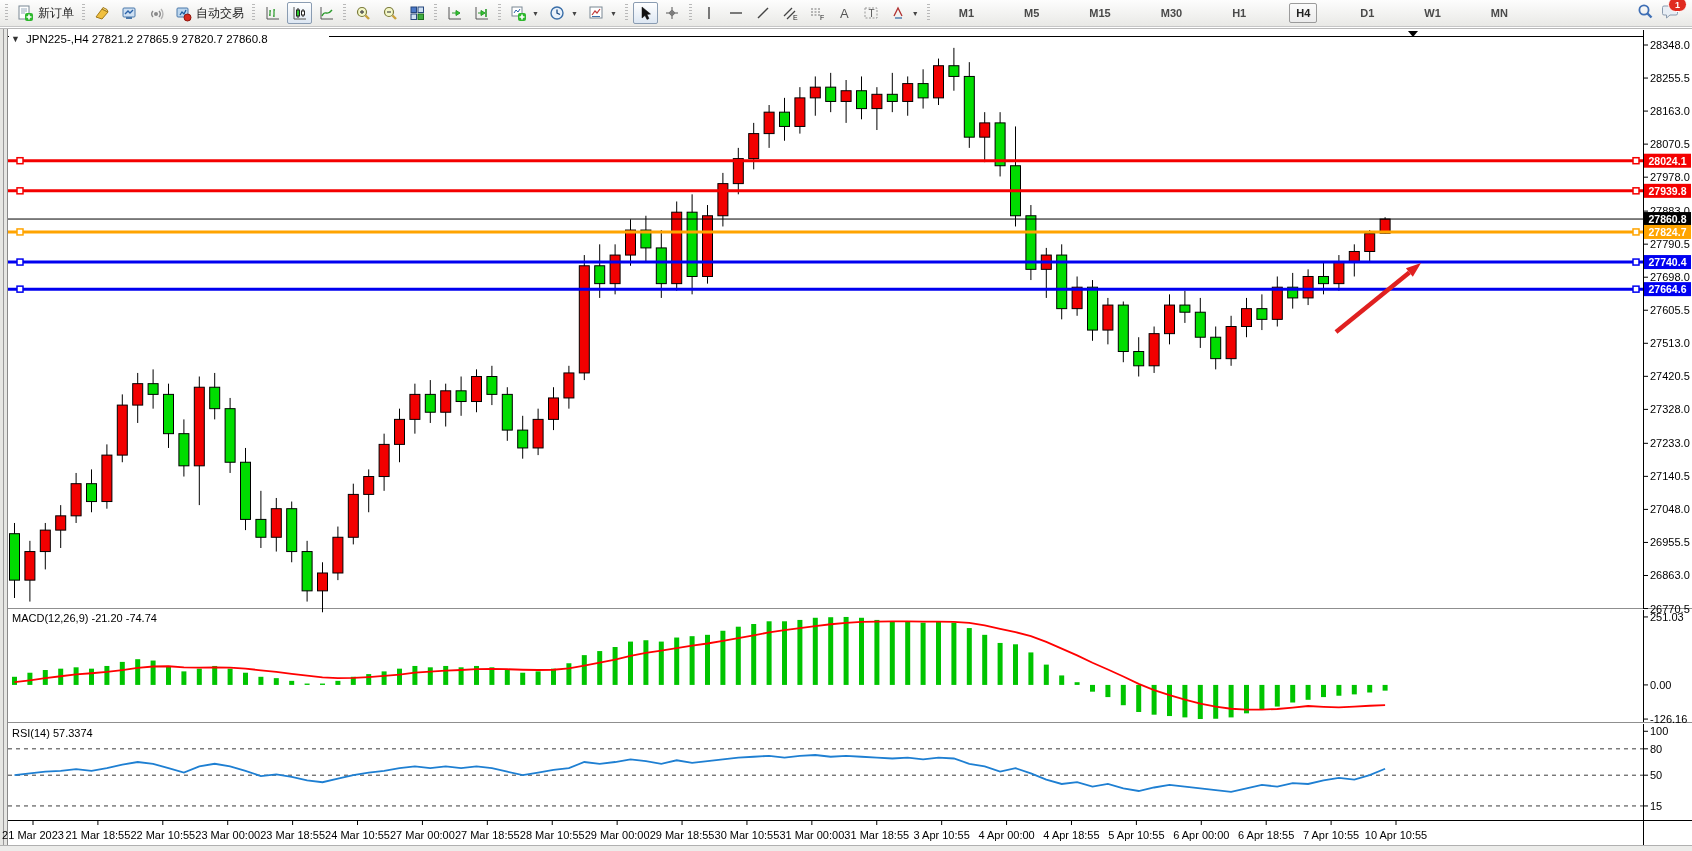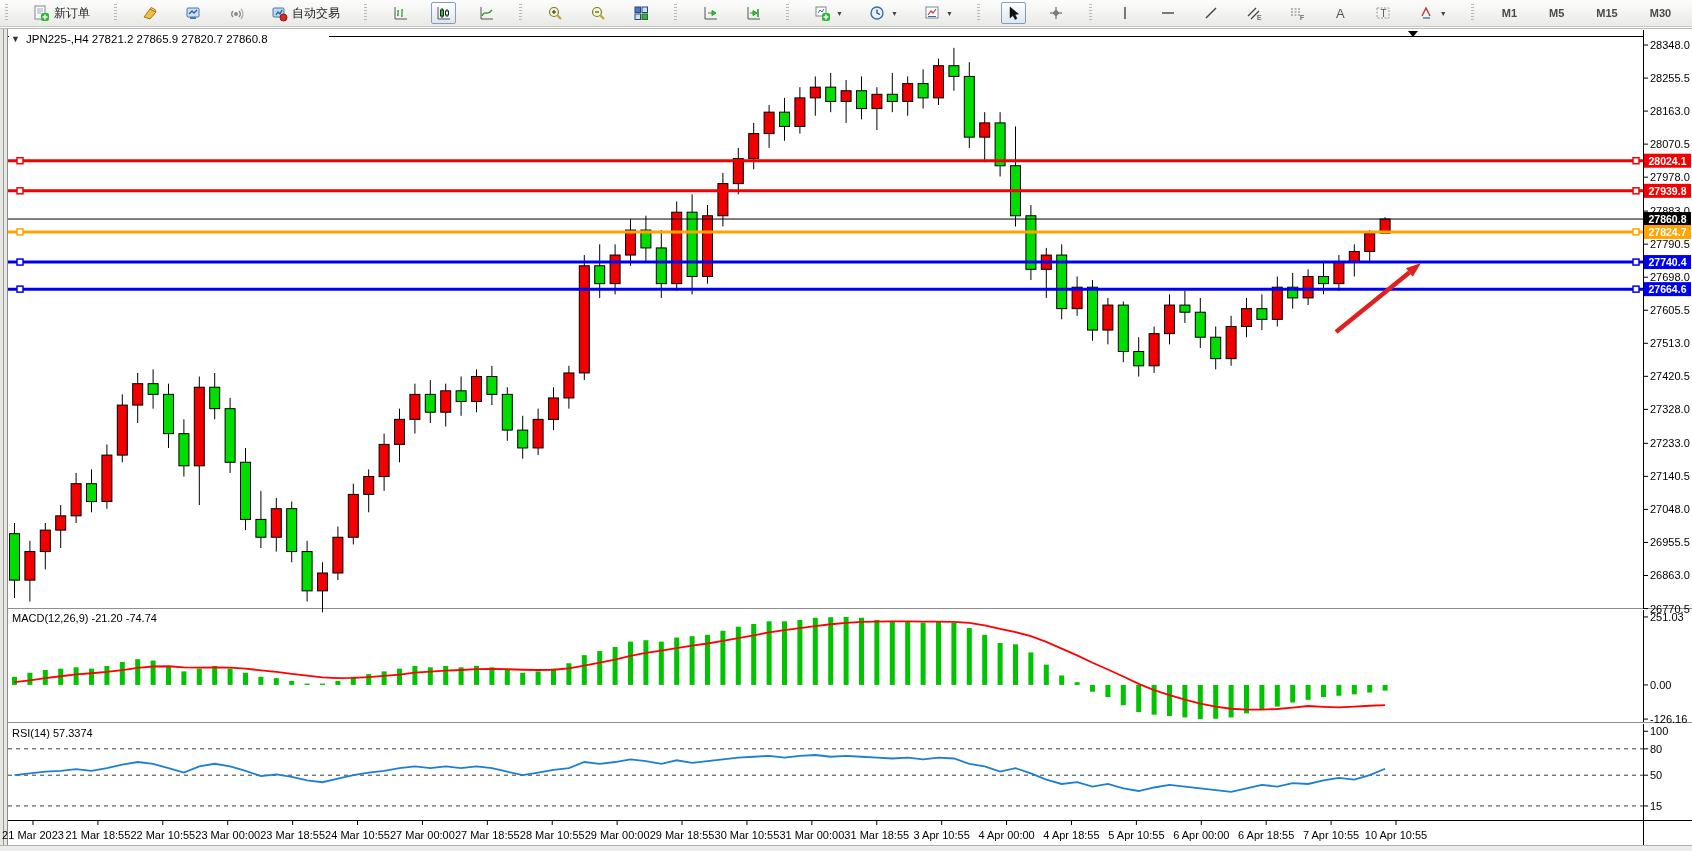--- a/index.html
+++ b/index.html
@@ -6,37 +6,37 @@
   body{
     width:1692px;height:851px;position:relative;overflow:hidden;
     background:#ffffff;font-family:"Liberation Sans",sans-serif;
     -webkit-font-smoothing:antialiased;
   }
   
   #toolbar{
     position:absolute;top:0;left:0;width:1692px;height:27px;
     background:linear-gradient(#fdfdfd,#e9e9e6);
     border-bottom:1px solid #c6c6c6;
-    display:flex;align-items:center;box-sizing:border-box;padding:0 2px;gap:16px;
+    display:flex;align-items:center;box-sizing:border-box;padding:0 2px;
   }
   .grip{
     width:3px;height:18px;margin:0 4px 0 3px;flex:0 0 auto;
     background:repeating-linear-gradient(to bottom,#b9b9b9 0 1px,transparent 1px 3px);
   }
   .tb-btn{
     height:22px;min-width:24px;box-sizing:border-box;flex:0 0 auto;
     display:flex;align-items:center;justify-content:center;gap:4px;
     padding:0 3px;margin:0 1px;border:1px solid transparent;border-radius:2px;
     font-size:12px;color:#222;cursor:default;background:transparent;
   }
   .tb-btn.active{border:1px solid #8a9cb2;background:linear-gradient(#ffffff,#dde7f3);}
   .tb-btn .dd{font-size:7px;color:#444;margin-left:1px;}
   .tf-btn{
     height:20px;box-sizing:border-box;flex:0 0 auto;
-    padding:1px 6px;margin:0 1px;border:1px solid transparent;border-radius:2px;
+    padding:1px 6px;margin:0 18px;border:1px solid transparent;border-radius:2px;
     font:bold 11px "Liberation Sans",sans-serif;color:#4a4a4a;display:flex;align-items:center;
   }
   .tf-btn.active{border:1px solid #9b9b9b;background:linear-gradient(#fbfbfb,#ececec);color:#222;}
   #tb-right{margin-left:auto;display:flex;align-items:center;gap:8px;padding-right:10px;}
   .badge{
     position:absolute;top:-5px;right:-7px;min-width:13px;height:13px;border-radius:8px;
     background:#e02a1f;color:#fff;font:bold 9px "Liberation Sans",sans-serif;
     display:flex;align-items:center;justify-content:center;padding:0 2px;border:1px solid #fff;
   }
   .rel{position:relative;}

